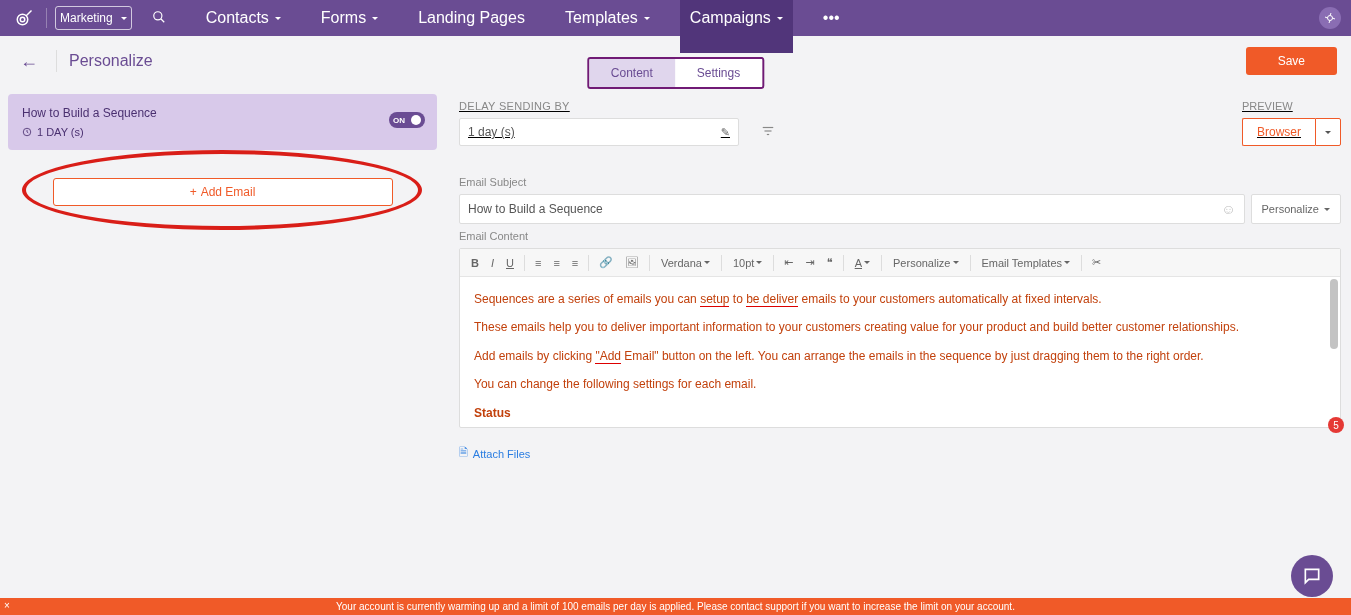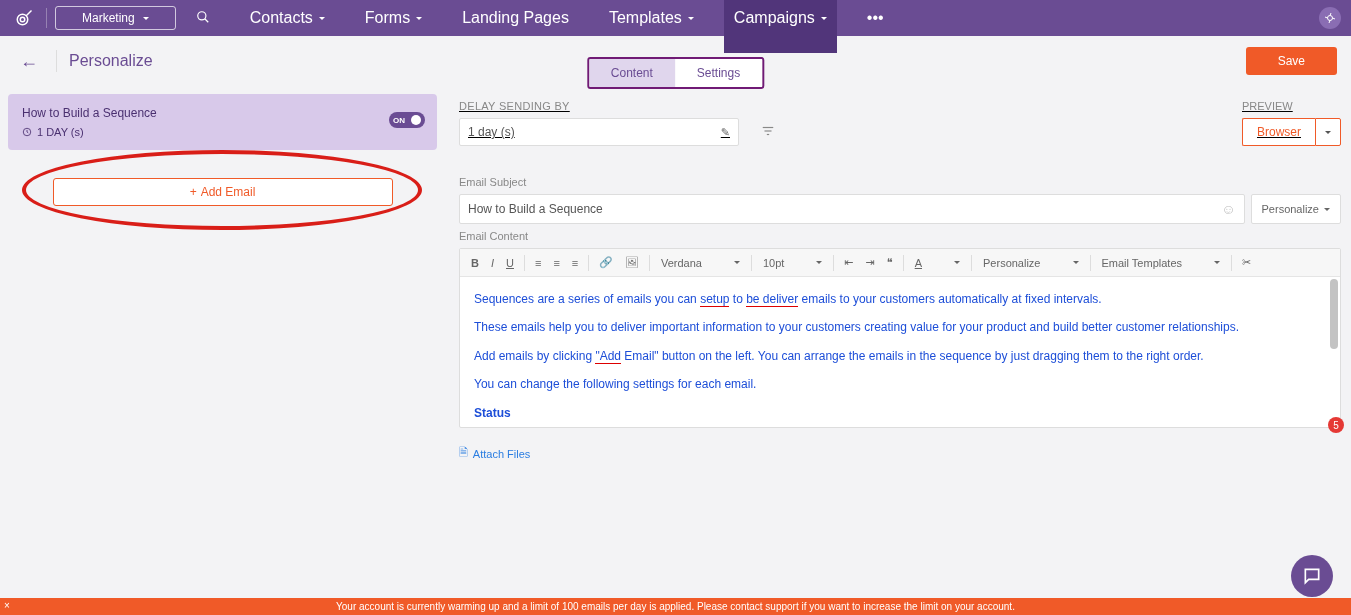--- a/index.html
+++ b/index.html
@@ -2,21 +2,21 @@
 <html><head>
 <meta charset="utf-8">
 <style>
 * { box-sizing: border-box; margin: 0; padding: 0; font-family: Arial, Helvetica, sans-serif; }
 body { background: #f3f3f5; width: 1351px; height: 615px; overflow: hidden; position: relative; }
 
 .topbar { background: #6a4c93; height: 36px; display: flex; align-items: center; padding: 0 10px; color: #fff; font-size: 12px; }
 .logo { width: 28px; display: flex; align-items: center; justify-content: center; }
 .logo svg { width: 18px; height: 18px; }
 .vline { width: 1px; height: 20px; background: rgba(255,255,255,0.3); margin: 0 8px; }
-.marketing-pill { border: 1px solid rgba(255,255,255,0.7); border-radius: 3px; padding: 4px 26px; display: flex; align-items: center; gap: 8px; cursor: pointer; }
+.marketing-pill { border: 1px solid rgba(255,255,255,0.7); border-radius: 3px; padding: 4px 4px; display: flex; align-items: center; gap: 8px; cursor: pointer; }
 .nav { display: flex; align-items: center; gap: 20px; margin-left: 30px; }
 .nav-item { display: flex; align-items: center; gap: 6px; cursor: pointer; padding: 26px 10px; font-size: 16px; }
 .nav-item.active { background: #51357a; }
 .search-ic { margin-left: 20px; cursor: pointer; }
 .spacer { flex: 1; }
 .av { width: 22px; height: 22px; background: #8a6db3; border-radius: 50%; display: flex; align-items: center; justify-content: center; font-size: 11px; }
 
 .caret { width: 0; height: 0; border-left: 4px solid transparent; border-right: 4px solid transparent; border-top: 4px solid currentColor; display: inline-block; }
 .caret.sm { border-left-width: 3px; border-right-width: 3px; border-top-width: 3px; }
 
@@ -57,22 +57,22 @@
 .subj-input-wrap { flex: 1; border: 1px solid #ddd; background: #fff; display: flex; align-items: center; padding: 0 8px; height: 30px; border-radius: 2px; }
 .subj-input { border: none; outline: none; width: 100%; font-size: 12px; color: #555; }
 .emoji { color: #bbb; font-size: 14px; cursor: pointer; }
 .pers-btn { border: 1px solid #ddd; background: #fff; padding: 0 10px; font-size: 11px; color: #666; display: flex; align-items: center; gap: 5px; cursor: pointer; border-radius: 2px; }
 
 .cont-lbl { color: #888; font-size: 11px; margin-top: 6px; margin-bottom: 6px; }
 .editor { border: 1px solid #ddd; background: #fff; border-radius: 2px; position: relative; }
 .tb { background: #f7f7f7; border-bottom: 1px solid #e5e5e5; height: 28px; display: flex; align-items: center; padding: 0 6px; gap: 2px; font-size: 11px; color: #666; }
 .tb .b { padding: 3px 5px; cursor: pointer; display: flex; align-items: center; }
 .tb .sep { width: 1px; height: 16px; background: #ddd; margin: 0 3px; }
-.tb .sel { padding: 2px 6px; display: flex; align-items: center; gap: 32px; cursor: pointer; }
-.content { padding: 12px 14px; font-size: 12px; color: #1d4ed8; line-height: 1.7; height: 150px; overflow: hidden; }
+.tb .sel { padding: 2px 6px; display: flex; align-items: center; gap: 2px; cursor: pointer; }
+.content { padding: 12px 14px; font-size: 12px; color: #c2410c; line-height: 1.7; height: 150px; overflow: hidden; }
 .content p { margin-bottom: 8px; }
 .content .bold { font-weight: bold; }
 .redu { border-bottom: 1px solid #d00; }
 .scrollbar-fake { position: absolute; right: 2px; top: 30px; width: 8px; height: 70px; background: #c3c3c3; border-radius: 4px; }
 .badge5 { position: absolute; right: -4px; bottom: -6px; width: 16px; height: 16px; background: #e53935; color: #fff; border-radius: 50%; font-size: 10px; display: flex; align-items: center; justify-content: center; }
 
 .attach { color: #2a7de1; font-size: 11px; margin-top: 16px; display: flex; align-items: center; gap: 5px; cursor: pointer; }
 
 .footer-warn { position: absolute; bottom: 0; left: 0; right: 0; background: #f05a28; color: #fff; font-size: 10px; text-align: center; padding: 3px 0; }
 .footer-warn .cx { position: absolute; left: 4px; top: 2px; cursor: pointer; font-size: 10px; }

